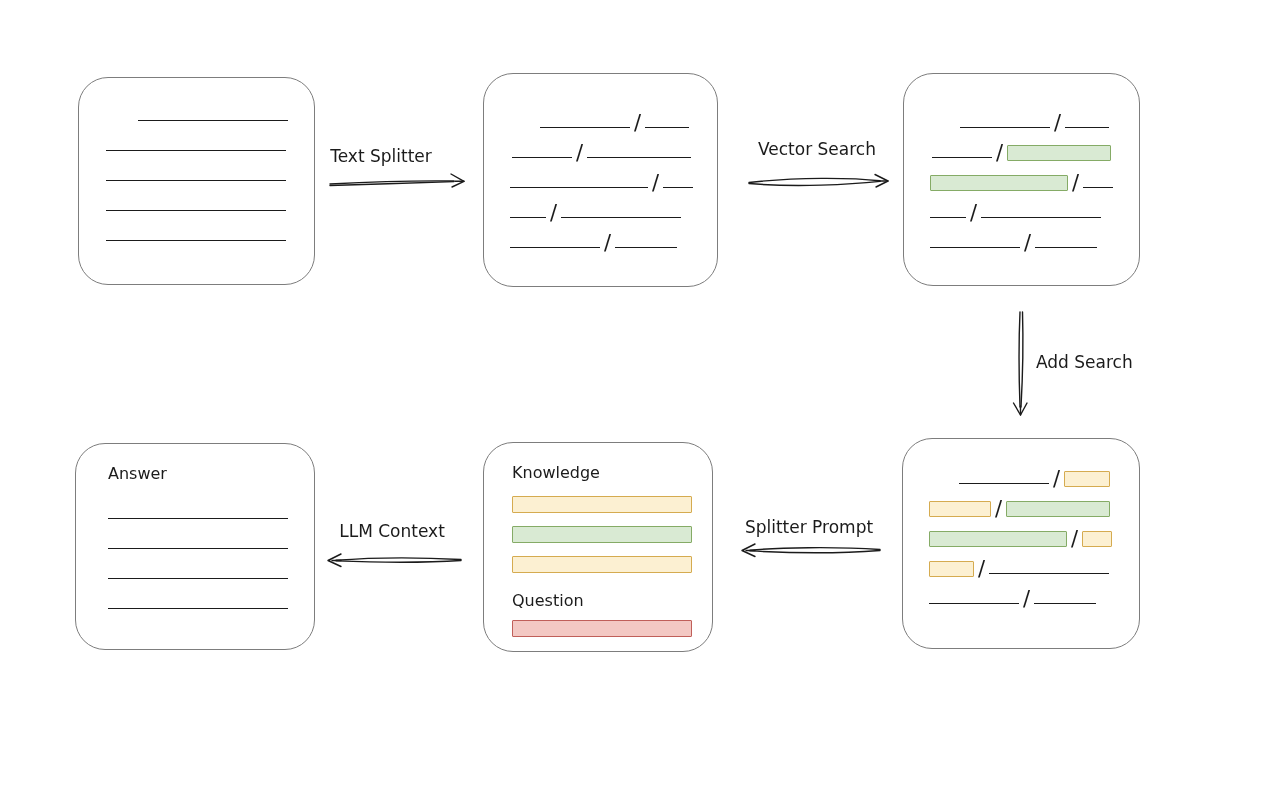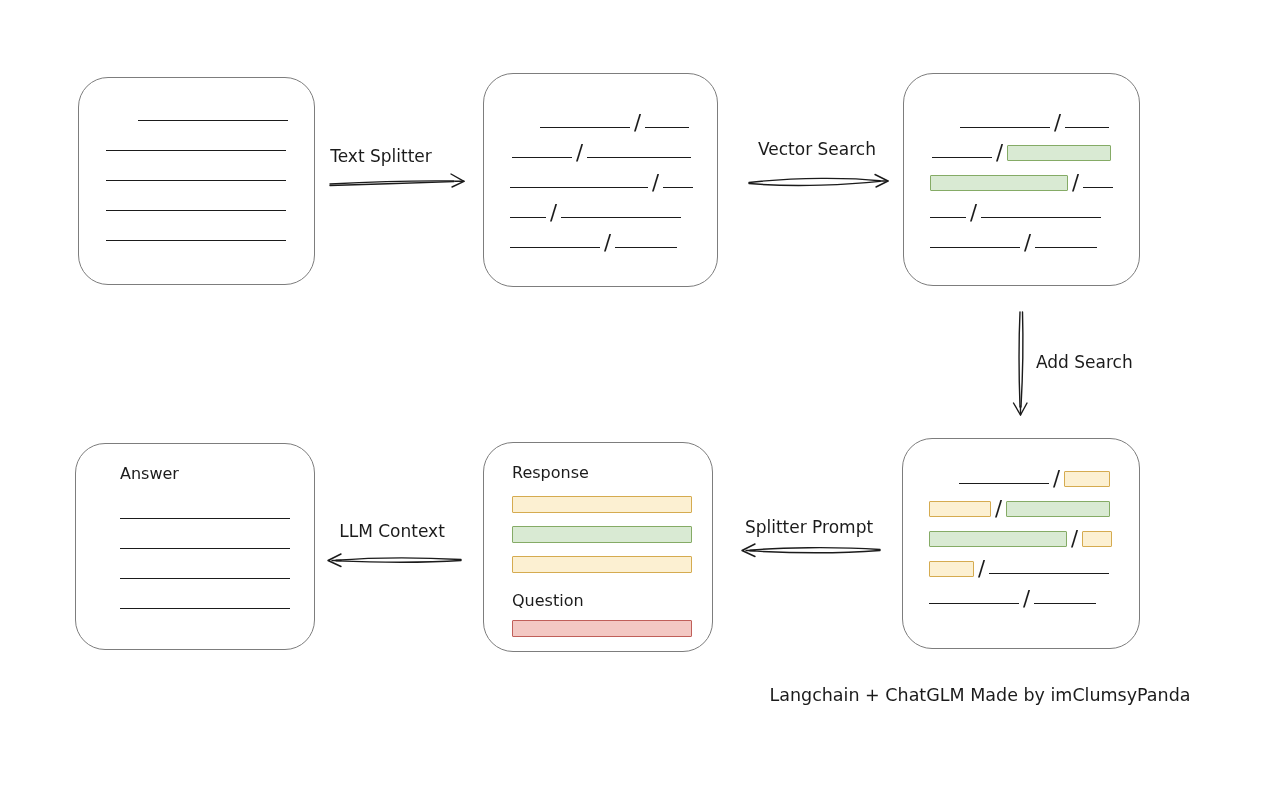--- a/index.html
+++ b/index.html
@@ -9,21 +9,21 @@
   }
   .node{
     position:absolute;background:#ffffff;border:1.5px solid #7d7d7d;
     border-radius:30px;box-sizing:border-box;
   }
   .node-document{left:78px;top:77px;width:237px;height:208px;padding:17px 24px 0 27px;}
   .node-chunks{left:483px;top:73px;width:235px;height:214px;padding:28px 22px 0 26px;}
   .node-chunks-matched{left:903px;top:73px;width:237px;height:213px;padding:28px 22px 0 26px;}
   .node-chunks-context{left:902px;top:438px;width:238px;height:211px;padding:19px 22px 0 26px;}
   .node-prompt{left:483px;top:442px;width:230px;height:210px;padding:22px 20px 0 28px;}
-  .node-answer{left:75px;top:443px;width:240px;height:207px;padding:22px 24px 0 44px;}
+  .node-answer{left:75px;top:443px;width:240px;height:207px;padding:22px 24px 0 32px;}
   .chunk-row{display:flex;height:30px;}
   .rows-bottom .chunk-row{align-items:flex-end;}
   .rows-top .chunk-row{align-items:flex-start;}
   .hline{display:inline-block;height:0;border-bottom:1.7px solid #1b1b1b;margin-bottom:4px;}
   .slash{font-size:21px;line-height:19px;margin:0 4px -1px 4px;color:#1b1b1b;}
   .chip{display:inline-block;height:16px;box-sizing:border-box;border-radius:1px;margin-bottom:1px;border:1.5px solid #999;}
   .rows-top .chip{height:17px;margin-bottom:0;}
   .node-title{font-size:16px;line-height:16px;white-space:nowrap;}
   .answer-lines{margin-top:11px;}
   .knowledge-chips{margin-top:15px;}
@@ -135,21 +135,21 @@
         <span class="hline" style="width: 120px;"></span>
       </div>
       <div class="chunk-row">
         <span class="hline" style="width: 90px;"></span>
         <span class="slash">/</span>
         <span class="hline" style="width: 62px;"></span>
       </div>
     </div>
 
   <div class="node node-prompt">
-    <div class="node-title">Response</div>
+    <div class="node-title">Knowledge</div>
     <div class="rows-top knowledge-chips">
         <div class="chunk-row">
           <span class="chip" style="width: 182px; background: rgb(252, 240, 210); border-color: rgb(213, 171, 80);"></span>
         </div>
         <div class="chunk-row">
           <span class="chip" style="width: 182px; background: rgb(217, 234, 211); border-color: rgb(133, 171, 102);"></span>
         </div>
         <div class="chunk-row">
           <span class="chip" style="width: 182px; background: rgb(252, 240, 210); border-color: rgb(213, 171, 80);"></span>
         </div>
@@ -213,14 +213,13 @@
   <div class="flow-label" style="left:730px;top:517px;width:158px;">Splitter Prompt</div>
 
   <svg class="arrow-svg" style="left:320px;top:548px;" width="145" height="24" viewBox="0 0 145 24">
     <path d="M141,11.5 C95,9 45,10 16,12.3"></path>
     <path d="M141,12.5 C95,15.5 45,14 16,12.9"></path>
     <path d="M21,6 L8,12.5 L21,18.5"></path>
     <path d="M12,12.5 L21,12.5"></path>
   </svg>
   <div class="flow-label" style="left:322px;top:521px;width:140px;">LLM Context</div>
 
-  <div class="caption">Langchain + ChatGLM Made by imClumsyPanda</div>
 </div>
 
 </body></html>

